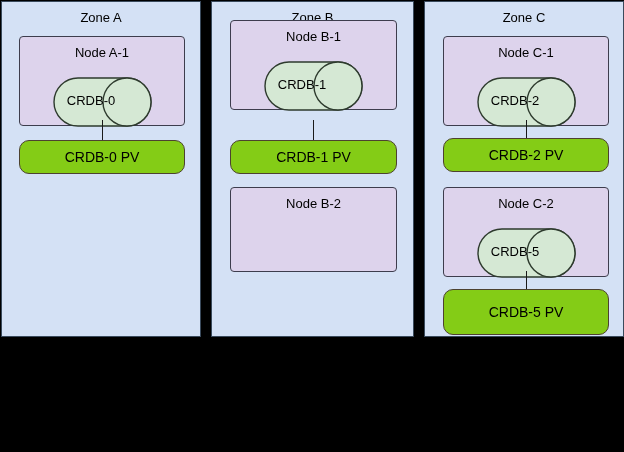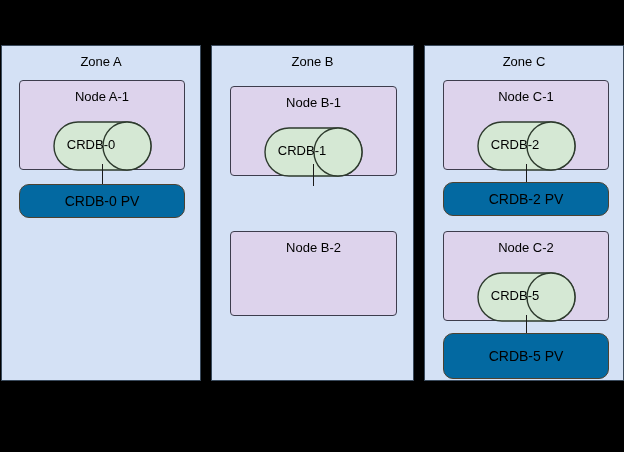--- a/index.html
+++ b/index.html
@@ -20,21 +20,20 @@
     left: 0; top: 0;
     width: 624px; height: 452px;
     background: #000000;
   }
   
   .zone {
     position: absolute;
     background: #d4e1f5;
     border: 1px solid #3a4a5c;
     box-sizing: border-box;
-    margin-top: 44px;
   }
   .zone-label {
     position: absolute;
     top: 8px;
     left: 0;
     width: 100%;
     text-align: center;
     font-size: 13px;
     line-height: 16px;
     color: #000000;
@@ -78,21 +77,21 @@
     text-align: center;
     font-size: 13px;
     line-height: 12px;
     color: #000000;
     white-space: nowrap;
     pointer-events: none;
   }
   
   .pv {
     position: absolute;
-    background: #0369a1;
+    background: #84cc16;
     border: 1px solid #4d4230;
     border-radius: 10px;
     box-sizing: border-box;
     display: flex;
     align-items: center;
     justify-content: center;
   }
   .pv-label {
     font-size: 14px;
     line-height: 16px;
@@ -129,34 +128,37 @@
     <div class="connector" style="left:100px; top:118px; height:22px;"></div>
 
     <div class="pv" style="left:17px; top:138px; width:166px; height:34px;">
       <span class="pv-label">CRDB-0 PV</span>
     </div>
   </div>
 
   <div class="zone" style="left:211px; top:1px; width:203px; height:336px;">
     <div class="zone-label">Zone B</div>
 
-    <div class="node" style="left:18px; top:40px; width:167px; height:90px;">
+    <div class="node" style="left:18px; top:18px; width:167px; height:90px;">
       <div class="node-label">Node B-1</div>
 
       <div class="cylinder" style="left:33px; top:40px;">
         <svg viewBox="0 0 100 50" xmlns="http://www.w3.org/2000/svg">
           <path d="M25 1 H74 A24 24 0 0 1 74 49 H25 A24 24 0 0 1 25 1 Z" fill="#d5e8d4" stroke="#2d3a2d" stroke-width="1.4"></path>
           <circle cx="74" cy="25" r="24" fill="#d5e8d4" stroke="#2d3a2d" stroke-width="1.4"></circle>
         </svg>
         <div class="cyl-label">CRDB-1</div>
       </div>
     </div>
 
     <div class="connector" style="left:101px; top:118px; height:22px;"></div>
 
+    <div class="pv" style="left:18px; top:138px; width:167px; height:34px;">
+      <span class="pv-label">CRDB-1 PV</span>
+    </div>
 
     <div class="node" style="left:18px; top:185px; width:167px; height:85px;">
       <div class="node-label">Node B-2</div>
     </div>
   </div>
 
   <div class="zone" style="left:424px; top:1px; width:200px; height:336px;">
     <div class="zone-label">Zone C</div>
 
     <div class="node" style="left:18px; top:34px; width:166px; height:90px;">

